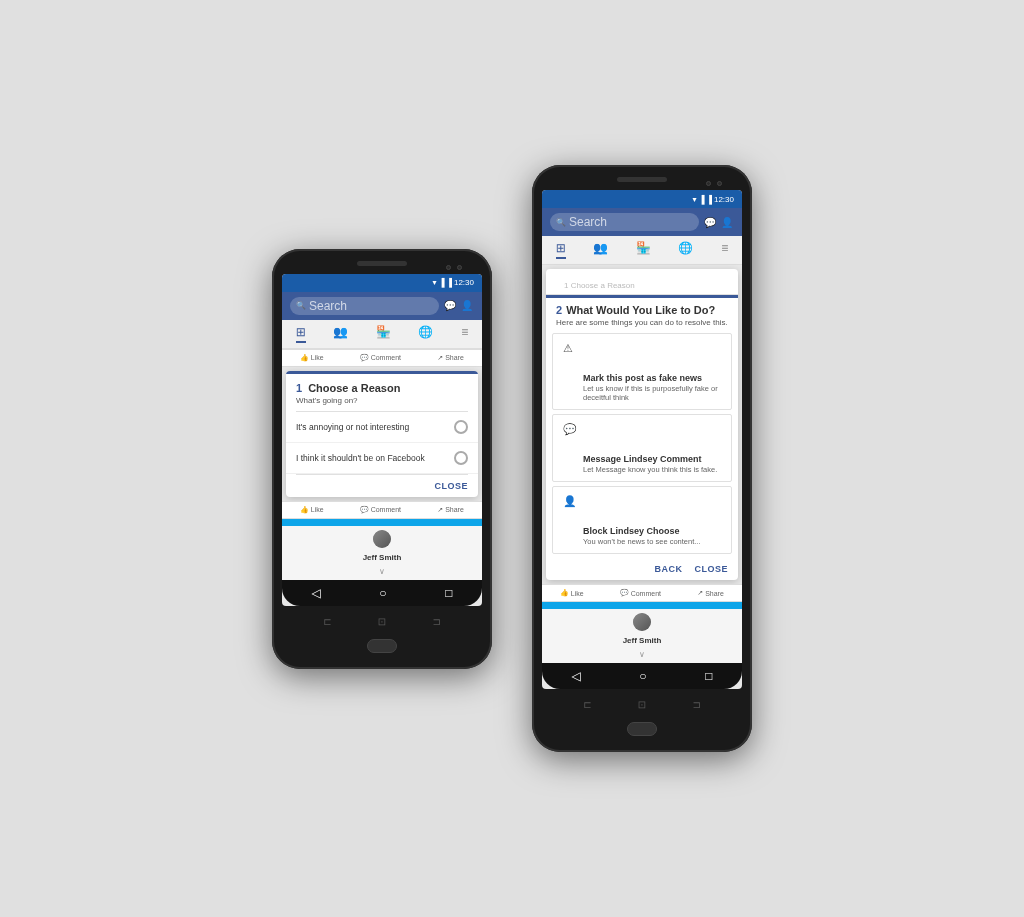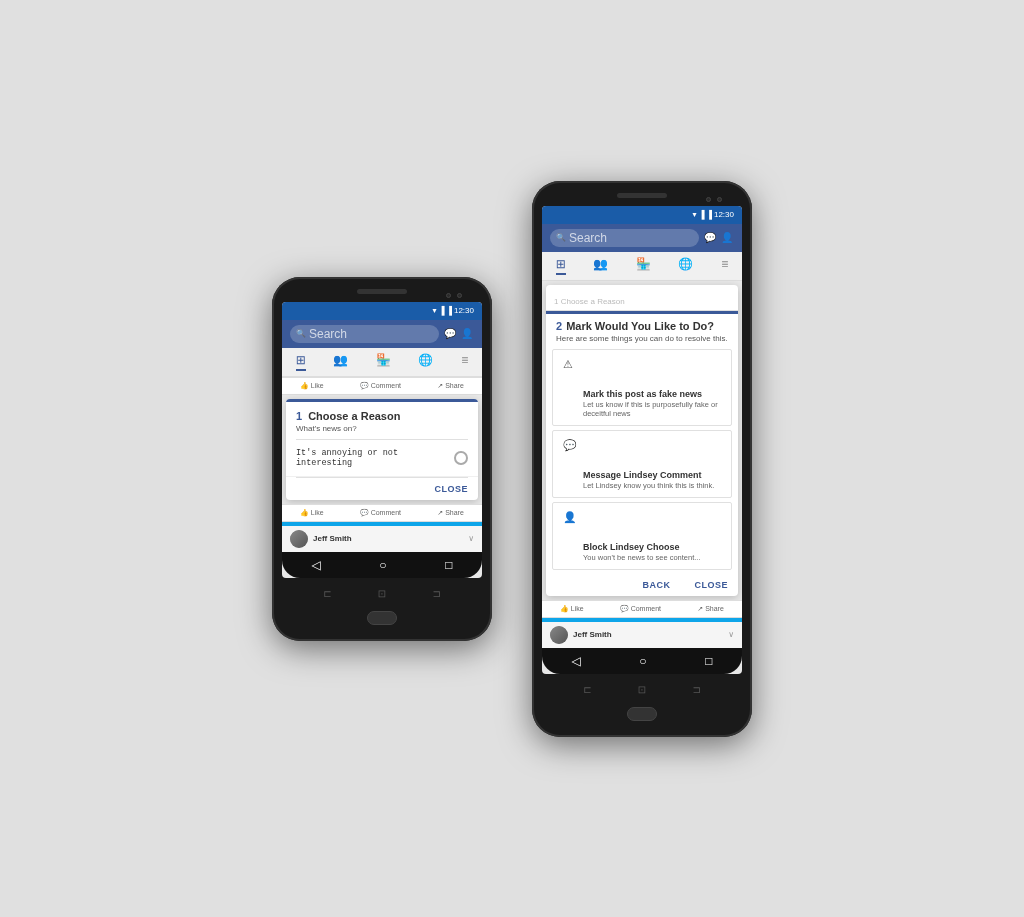--- a/index.html
+++ b/index.html
@@ -188,21 +188,20 @@
       display: flex;
       justify-content: space-between;
       align-items: center;
       padding: 8px 10px;
       border-bottom: 1px solid #f0f0f0;
     }
 
     .radio-label {
       font-size: 8.5px;
       color: #333;
-      font-family: Liberation Mono, monospace;
     }
 
     .radio-circle {
       width: 14px;
       height: 14px;
       border-radius: 50%;
       border: 2px solid #aaa;
       display: flex;
       align-items: center;
       justify-content: center;
@@ -262,21 +261,21 @@
     .action-item-desc {
       font-size: 7.5px;
       color: #666;
       margin-top: 1px;
     }
 
     .modal-footer-btns {
       display: flex;
       justify-content: flex-end;
       padding: 6px 10px;
-      gap: 24px;
+      gap: 12px;
     }
 
     .modal-footer-btn {
       color: #3b5998;
       font-size: 9px;
       font-weight: bold;
       letter-spacing: 0.5px;
     }
 
     
@@ -326,21 +325,22 @@
       margin: 4px auto;
     }
 
     
     .post-footer {
       background: #f5f5f5;
       padding: 4px 8px;
       display: flex;
       align-items: center;
       gap: 5px;
-      border-top: 4px solid #0ea5e9;
+      border-top: 7px solid #0ea5e9;
+      flex-direction: column;
     }
 
     .post-avatar {
       width: 18px;
       height: 18px;
       border-radius: 50%;
       background: #888;
       overflow: hidden;
     }
 
@@ -411,26 +411,30 @@
       </div>
     </div>
 
     <div class="modal-overlay">
       <div class="modal-progress-bar"></div>
 
       <div style="padding: 8px 10px 2px; display:flex; align-items:center; gap:6px;">
         <span class="modal-step-num">1</span>
         <span style="font-size:11px; font-weight:bold; color:#333;">Choose a Reason</span>
       </div>
-      <div class="modal-subtitle">What's news on?</div>
+      <div class="modal-subtitle">What's going on?</div>
 
       <div class="modal-divider"></div>
 
       <div class="radio-option">
         <span class="radio-label">It's annoying or not interesting</span>
+        <div class="radio-circle"></div>
+      </div>
+      <div class="radio-option">
+        <span class="radio-label">I think it shouldn't be on Facebook</span>
         <div class="radio-circle"></div>
       </div>
 
       <div class="modal-divider"></div>
 
       <div class="modal-close-row">
         <span class="modal-close-btn">CLOSE</span>
       </div>
     </div>
 
@@ -506,45 +510,45 @@
     <div class="fb-navbar">
       <span class="fb-nav-icon active">⊞</span>
       <span class="fb-nav-icon">👥</span>
       <span class="fb-nav-icon">🏪</span>
       <span class="fb-nav-icon">🌐</span>
       <span class="fb-nav-icon">≡</span>
     </div>
 
     <div class="modal-overlay">
 
-      <div style="padding: 5px 8px 2px; border-bottom: 1px solid #e0e0e0;">
+      <div style="padding: 5px 18px 2px; border-bottom: 1px solid #e0e0e0;">
         <span style="font-size:8px; color:#bbb;">1  Choose a Reason</span>
       </div>
 
       <div class="modal-progress-bar"></div>
 
       <div style="padding: 6px 10px 2px; display:flex; align-items:center; gap:4px;">
         <span class="modal-step-num">2</span>
-        <span style="font-size:11px; font-weight:bold; color:#333;">Mark Would You Like to Do?</span>
+        <span style="font-size:11px; font-weight:bold; color:#333;">What Would You Like to Do?</span>
       </div>
       <div class="modal-subtitle">Here are some things you can do to resolve this.</div>
 
       <div class="action-item">
         <span class="action-item-icon">⚠</span>
         <div class="action-item-content">
           <div class="action-item-title">Mark this post as fake news</div>
-          <div class="action-item-desc">Let us know if this is purposefully fake or deceitful news</div>
+          <div class="action-item-desc">Let us know if this is purposefully fake or deceitful think</div>
         </div>
       </div>
 
       <div class="action-item">
         <span class="action-item-icon">💬</span>
         <div class="action-item-content">
           <div class="action-item-title">Message Lindsey Comment</div>
-          <div class="action-item-desc">Let Lindsey know you think this is think.</div>
+          <div class="action-item-desc">Let Message know you think this is fake.</div>
         </div>
       </div>
 
       <div class="action-item">
         <span class="action-item-icon">👤</span>
         <div class="action-item-content">
           <div class="action-item-title">Block Lindsey Choose</div>
           <div class="action-item-desc">You won't be news to see content...</div>
         </div>
       </div>

